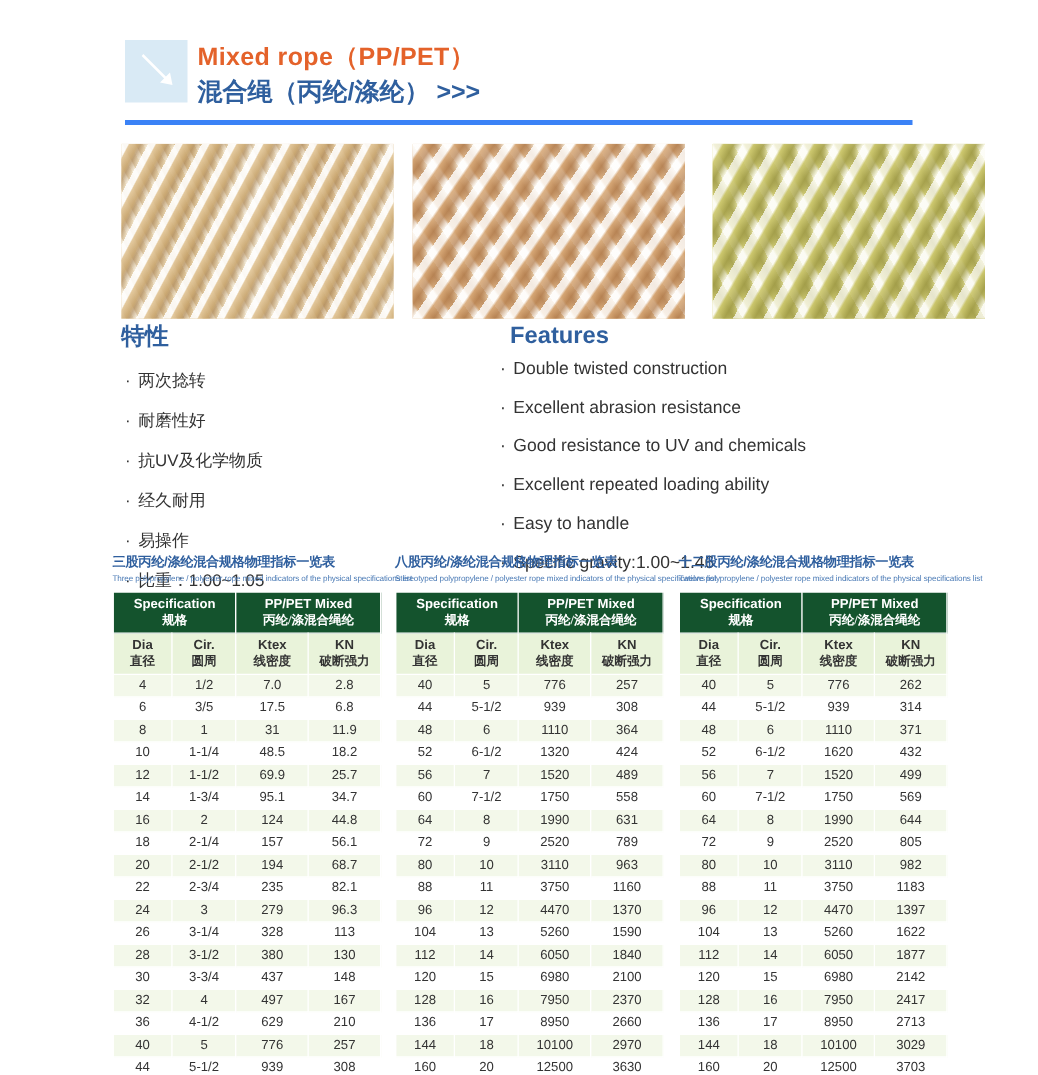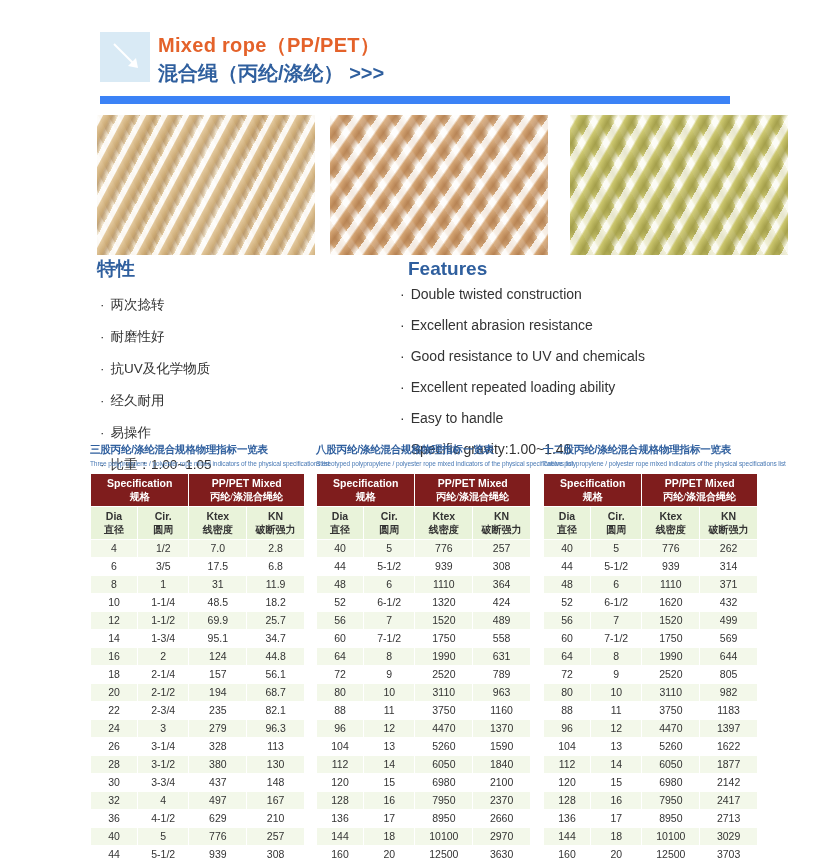--- a/index.html
+++ b/index.html
@@ -8,21 +8,21 @@
     font-family:"Liberation Sans", sans-serif;
     color:#222;
     position:relative;
     overflow:hidden;
   }
   .page{position:relative;width:830px;height:860px;}
 
   
   .header{
     position:absolute;left:100px;top:28px;width:630px;height:68px;
-    border-bottom:8px solid #3b82f6;
+    border-bottom:4px solid #3b82f6;
   }
   .hdr-swatch{
     position:absolute;left:0;top:4px;width:50px;height:50px;
     background:#d9eaf5;
   }
   .hdr-arrow{
     position:absolute;left:8px;top:10px;width:36px;height:36px;
   }
   .hdr-title-en{
     position:absolute;left:58px;top:4px;
@@ -119,21 +119,21 @@
   }
   th,td{
     border:1px solid #ffffff;
     text-align:center;
     font-size:10.5px;
     padding:0;
     height:17px;
     line-height:17px;
   }
   th.h1{
-    background:#7f1d1d;color:#fff;font-weight:bold;font-size:10.5px;
+    background:#14532d;color:#fff;font-weight:bold;font-size:10.5px;
     height:19px;line-height:13px;padding:3px 0;
   }
   th.h1 .l2{display:block;font-size:10px;font-weight:bold;font-family:Liberation Serif, serif;}
   th.h2{
     background:#e9f3da;color:#333;font-weight:bold;height:19px;line-height:13px;padding:3px 0;
   }
   th.h2 .l2{display:block;font-size:10px;font-weight:bold;}
   td{background:#f3f8ea;color:#333;}
   tr.alt td{background:#ffffff;}
   col.c1{width:22%}

